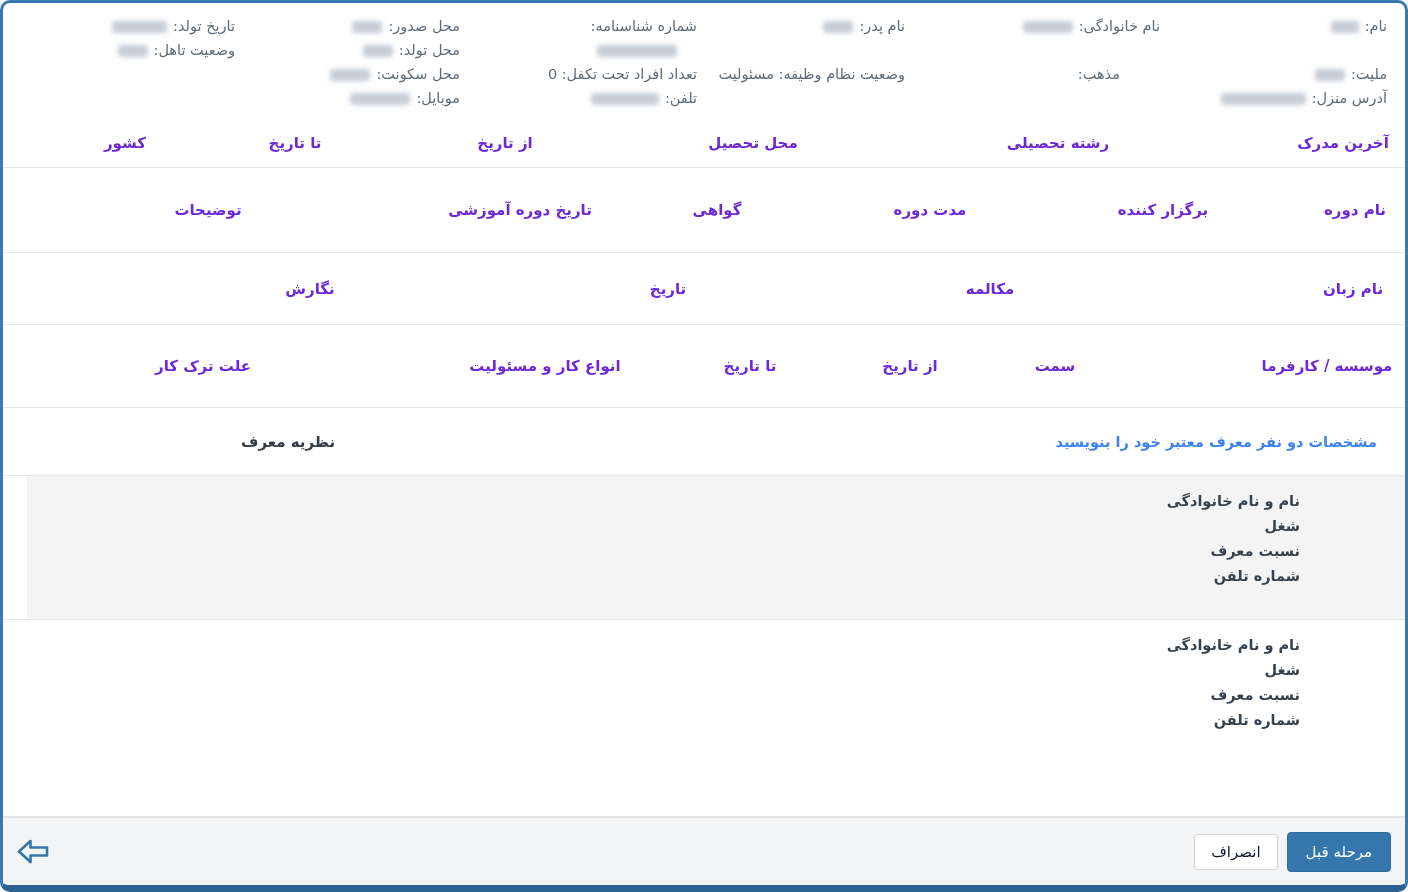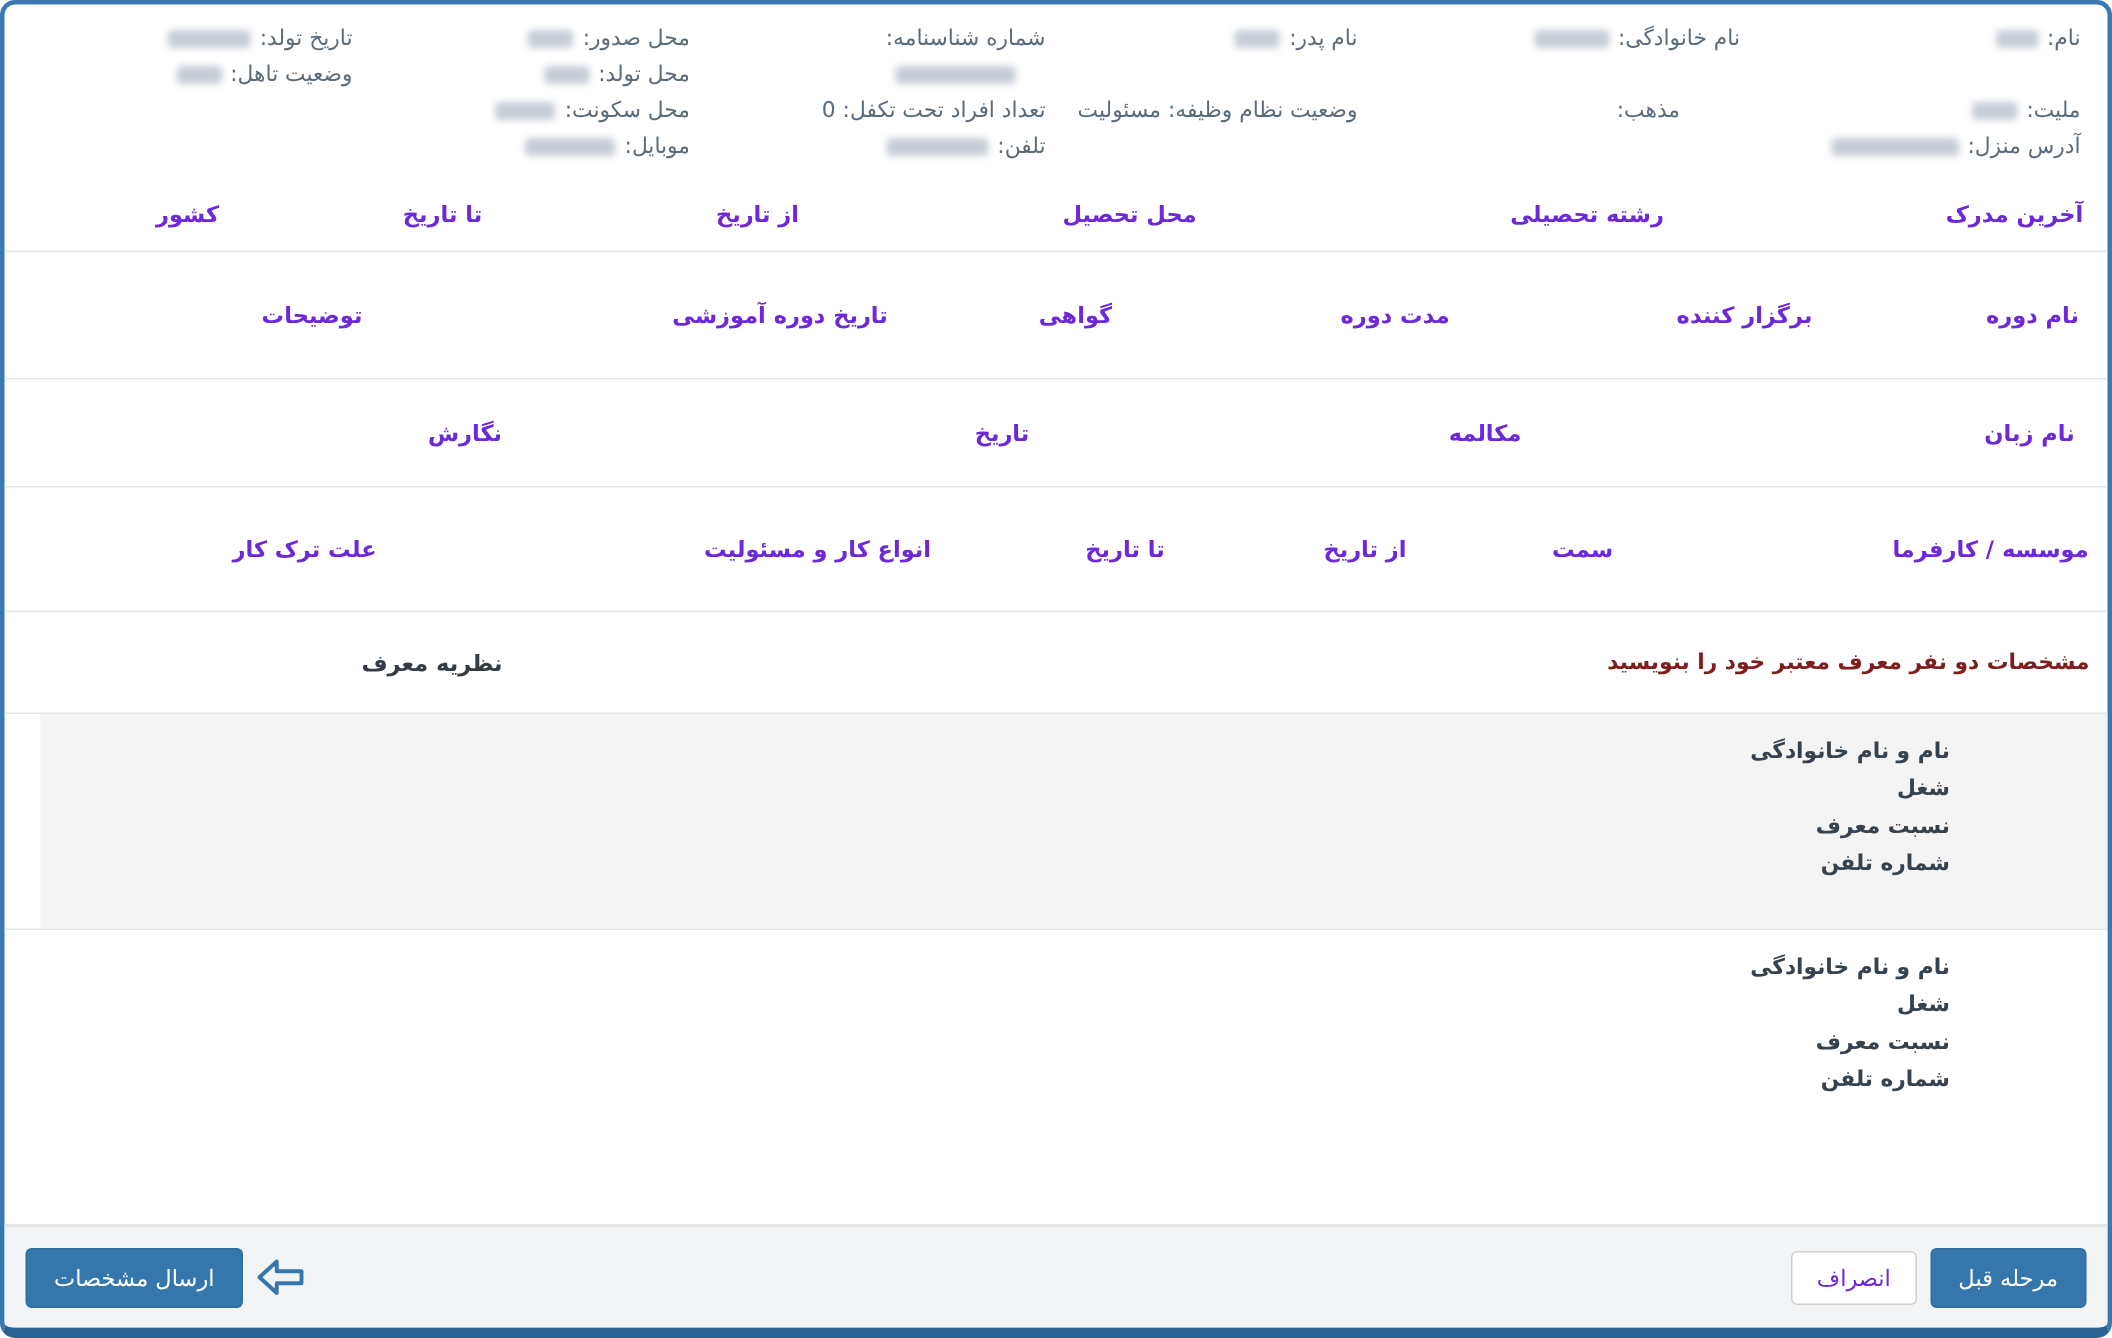--- a/index.html
+++ b/index.html
@@ -41,22 +41,22 @@
   .h-work { height:82px; }
   .hcell {
     position:absolute; top:50%; transform:translate(-50%,-50%);
     font-weight:bold; font-size:15px; color:#6d28d9; white-space:nowrap;
   }
   .divider { height:1px; background:#e6e6e6; flex:none; }
 
   
   .refhead { position:relative; height:67px; flex:none; }
   .ref-title {
-    position:absolute; right:12px; top:50%; transform:translateY(-50%);
-    font-weight:bold; font-size:14.5px; color:#7f1d1d; white-space:nowrap;
+    position:absolute; right:28px; top:50%; transform:translateY(-50%);
+    font-weight:bold; font-size:14.5px; color:#3b82f6; white-space:nowrap;
   }
   .ref-opinion {
     position:absolute; left:285px; top:50%; transform:translate(-50%,-50%);
     font-weight:bold; font-size:15px; color:#333b45; white-space:nowrap;
   }
   .refblock { flex:none; padding:13px 105px 0 0;margin-left:24px; }
   .refblock.grey { background:#f4f4f5; height:143px; }
   .refblock.white { background:#fff; height:196px; }
   .rlabel {
     font-weight:bold; font-size:14.5px; color:#36424e;
@@ -72,21 +72,21 @@
   .fgroup { display:flex; align-items:center; gap:9px; }
   .btn {
     font-family:inherit; font-size:15px; border-radius:4px;
     cursor:pointer; white-space:nowrap;
   }
   .btn-primary {
     background:#3577ad; color:#fff; border:1px solid #2e6da0;
     padding:10px 18px;
   }
   .btn-outline {
-    background:#fff; color:#6d28d9; border:1px solid #cfcfcf;
+    background:#fff; color:#0f172a; border:1px solid #cfcfcf;
     padding:8px 16px;
   }
   .arrow-icon { display:inline-flex; align-items:center; }
 </style>
 </head>
 <body>
 
 <div class="page">
 
   <section class="info">
@@ -213,17 +213,16 @@
     <div class="fgroup">
       <button class="btn btn-primary">مرحله قبل</button>
       <button class="btn btn-outline">انصراف</button>
     </div>
     <div class="fgroup">
       <span class="arrow-icon">
         <svg width="32" height="27" viewBox="0 0 32 27" aria-hidden="true">
           <path d="M30 9.5 L13.5 9.5 L13.5 3 L2 13.5 L13.5 24 L13.5 17.5 L30 17.5 Z" fill="none" stroke="#3577ad" stroke-width="2.6" stroke-linejoin="round"></path>
         </svg>
       </span>
-      <button class="btn btn-primary">ارسال مشخصات</button>
     </div>
   </footer>
 
 </div>
 
 </body></html>

